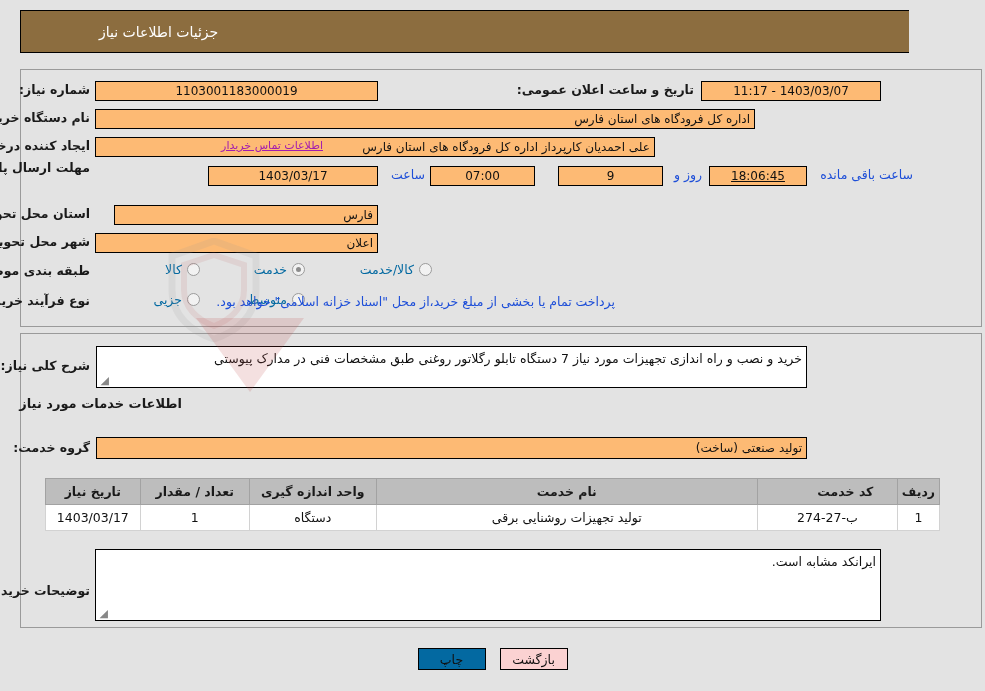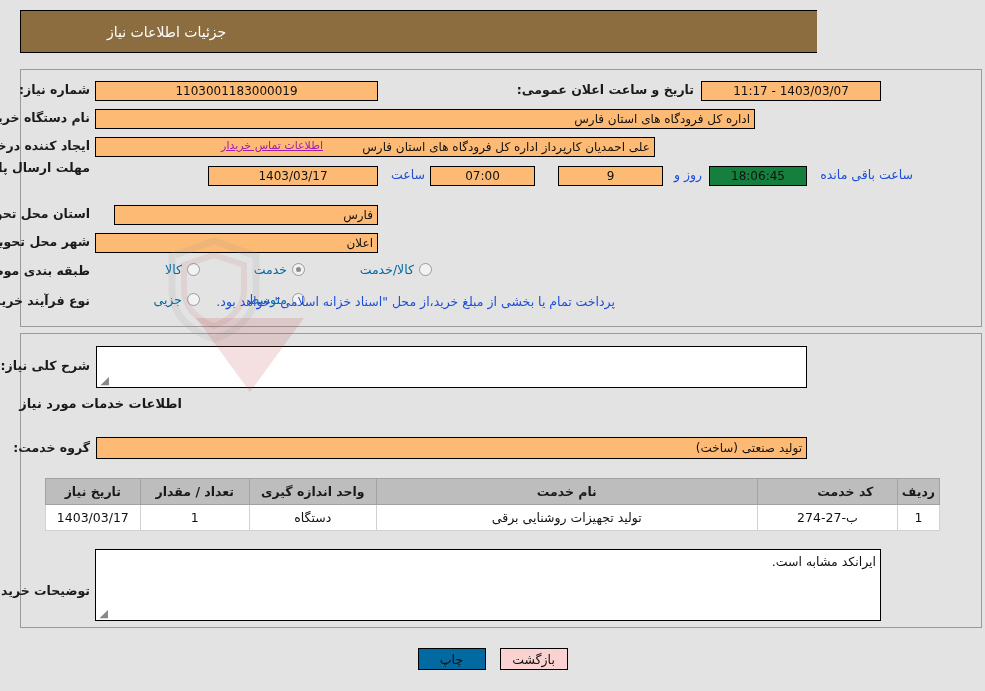--- a/index.html
+++ b/index.html
@@ -49,28 +49,28 @@
     width: 0; height: 0;
     border-left: 54px solid transparent;
     border-right: 54px solid transparent;
     border-top: 74px solid rgba(190,70,70,.17);
   }
 
   
   .titlebar {
     position: absolute;
     left: 20px; top: 10px;
-    width: 797px; height: 43px;
+    width: 889px; height: 43px;
     background: #8c6d3f;
     border: 1px solid #000;
     border-right: none;
     display: flex;
     align-items: center;
     justify-content: flex-start;
-    padding-left: 8px;
+    padding-left: 0;
     padding-right: 0;
     z-index: 2;
   }
   .titlebar .ttl {
     color: #ffffff;
     font-size: 14px;
     margin-right: 0;
     margin-left: 38px;
     width: 100%;
     text-align: left;
@@ -108,21 +108,21 @@
     font-size: 12px;
     color: #111;
     display: flex;
     align-items: center;
     padding: 0 4px;
     overflow: hidden;
     white-space: nowrap;
   }
   .fld.center { justify-content: center; }
   .fld.right  { justify-content: flex-start; }
-  .fld.yellow { background: #15803d; }
+  .fld.yellow { background: #fdba74; text-decoration: underline; }
 
   .inline-txt { font-size: 12.5px; color: #1d4ed8; white-space: nowrap; }
   .link {
     color: #a21caf;
     font-size: 11px;
     cursor: pointer;
     white-space: nowrap;
     text-decoration: underline;
   }
 
@@ -335,20 +335,21 @@
 <div class="row" style="top:294px; right:370px; z-index:3;">
   <span class="inline-txt">پرداخت تمام یا بخشی از مبلغ خرید،از محل "اسناد خزانه اسلامی" خواهد بود.</span>
 </div>
 
 <div class="panel" id="panel-desc"></div>
 
 <div class="row" style="top:358px; right:895px; z-index:3;">
   <span class="lbl">شرح کلی نیاز:</span>
 </div>
 <div class="ta" style="position:absolute; top:346px; right:178px; width:711px; height:42px; z-index:3;">
+  <span>خرید و نصب و راه اندازی تجهیزات مورد نیاز 7 دستگاه تابلو رگلاتور روغنی طبق مشخصات فنی در مدارک پیوستی</span>
   <span class="grip">◢</span>
 </div>
 
 <div class="section-head" style="top:396px; right:803px; z-index:3;">اطلاعات خدمات مورد نیاز</div>
 
 <div class="row" style="top:440px; right:895px; z-index:3;">
   <span class="lbl">گروه خدمت:</span>
 </div>
 <div class="fld right" style="position:absolute; top:437px; right:178px; width:711px; height:22px; z-index:3;">تولید صنعتی (ساخت)</div>
 

